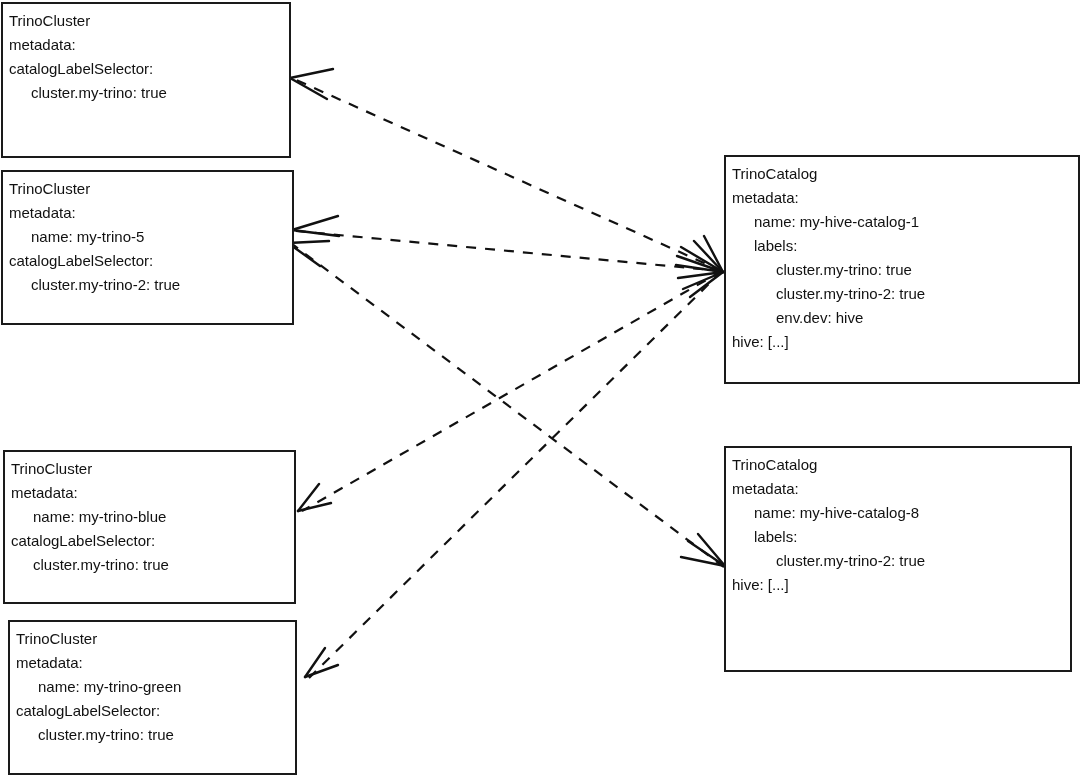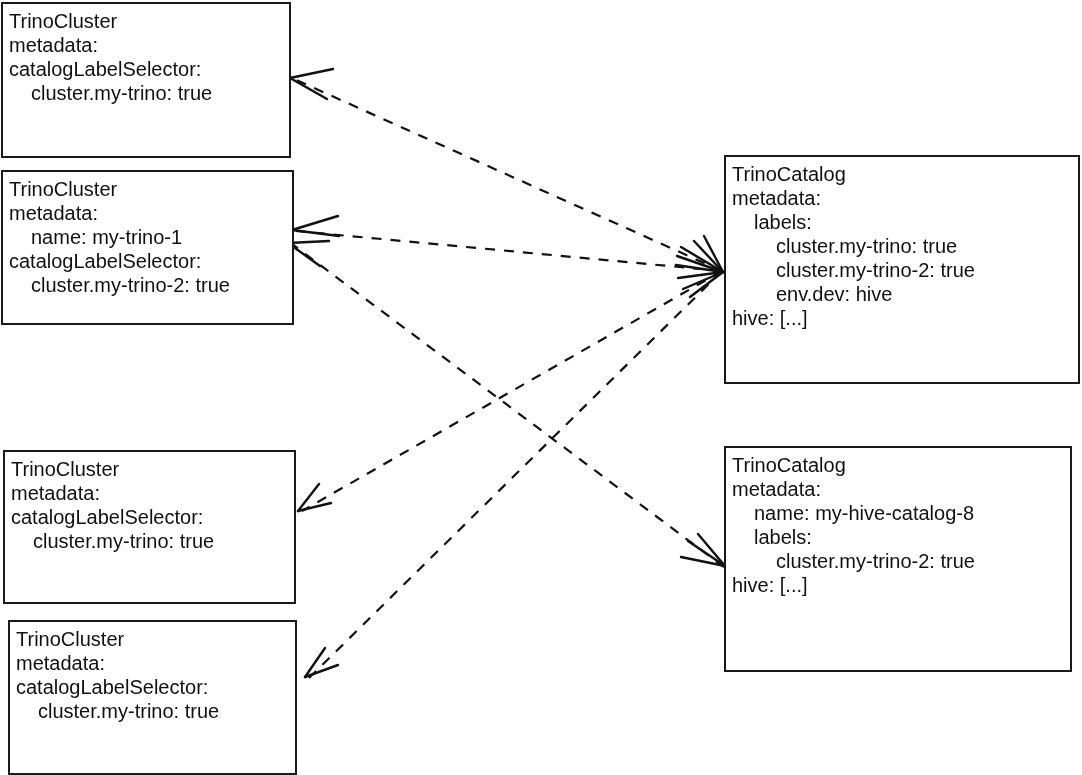--- a/index.html
+++ b/index.html
@@ -27,21 +27,21 @@
   }
   .node {
     position: absolute;
     box-sizing: border-box;
     background: #ffffff;
     border: 2px solid #1a1a1a;
     z-index: 2;
     padding: 5px 0 0 6px;
   }
   .node-line {
-    font-size: 20px;
+    font-size: 15px;
     line-height: 24px;
     color: #111111;
     white-space: pre;
     letter-spacing: 0px;
   }
   .indent-1 { padding-left: 22px; }
   .indent-2 { padding-left: 44px; }
 </style>
 </head>
 <body>
@@ -105,42 +105,45 @@
   <div class="node" style="left:1px; top:2px; width:290px; height:156px;">
     <div class="node-line">TrinoCluster</div>
     <div class="node-line">metadata:</div>
     <div class="node-line">catalogLabelSelector:</div>
     <div class="node-line indent-1">cluster.my-trino: true</div>
   </div>
 
   <div class="node" style="left:1px; top:170px; width:293px; height:155px;">
     <div class="node-line">TrinoCluster</div>
     <div class="node-line">metadata:</div>
-    <div class="node-line indent-1">name: my-trino-1</div>
+    <div class="node-line indent-1">name: my-trino-5</div>
     <div class="node-line">catalogLabelSelector:</div>
     <div class="node-line indent-1">cluster.my-trino-2: true</div>
   </div>
 
   <div class="node" style="left:3px; top:450px; width:293px; height:154px;">
     <div class="node-line">TrinoCluster</div>
     <div class="node-line">metadata:</div>
+    <div class="node-line indent-1">name: my-trino-blue</div>
     <div class="node-line">catalogLabelSelector:</div>
     <div class="node-line indent-1">cluster.my-trino: true</div>
   </div>
 
   <div class="node" style="left:8px; top:620px; width:289px; height:155px;">
     <div class="node-line">TrinoCluster</div>
     <div class="node-line">metadata:</div>
+    <div class="node-line indent-1">name: my-trino-green</div>
     <div class="node-line">catalogLabelSelector:</div>
     <div class="node-line indent-1">cluster.my-trino: true</div>
   </div>
 
   <div class="node" style="left:724px; top:155px; width:356px; height:229px;">
     <div class="node-line">TrinoCatalog</div>
     <div class="node-line">metadata:</div>
+    <div class="node-line indent-1">name: my-hive-catalog-1</div>
     <div class="node-line indent-1">labels:</div>
     <div class="node-line indent-2">cluster.my-trino: true</div>
     <div class="node-line indent-2">cluster.my-trino-2: true</div>
     <div class="node-line indent-2">env.dev: hive</div>
     <div class="node-line">hive: [...]</div>
   </div>
 
   <div class="node" style="left:724px; top:446px; width:348px; height:226px;">
     <div class="node-line">TrinoCatalog</div>
     <div class="node-line">metadata:</div>

